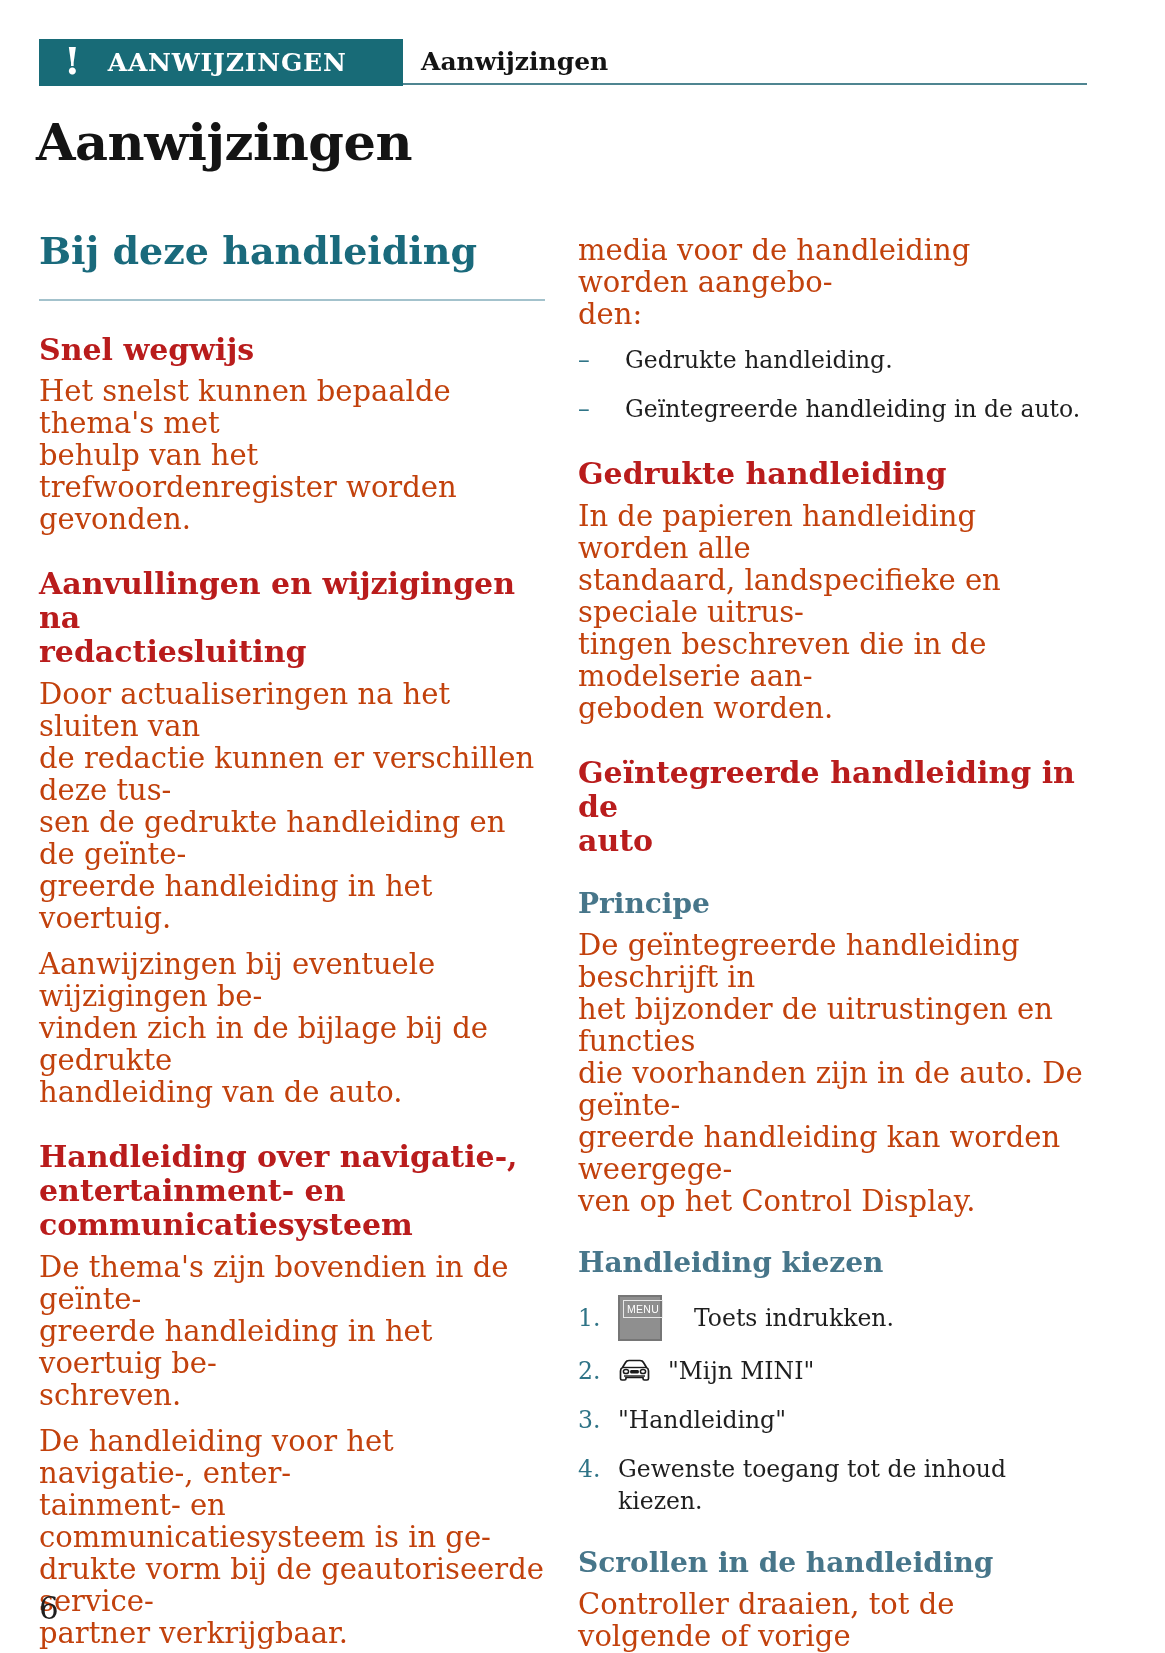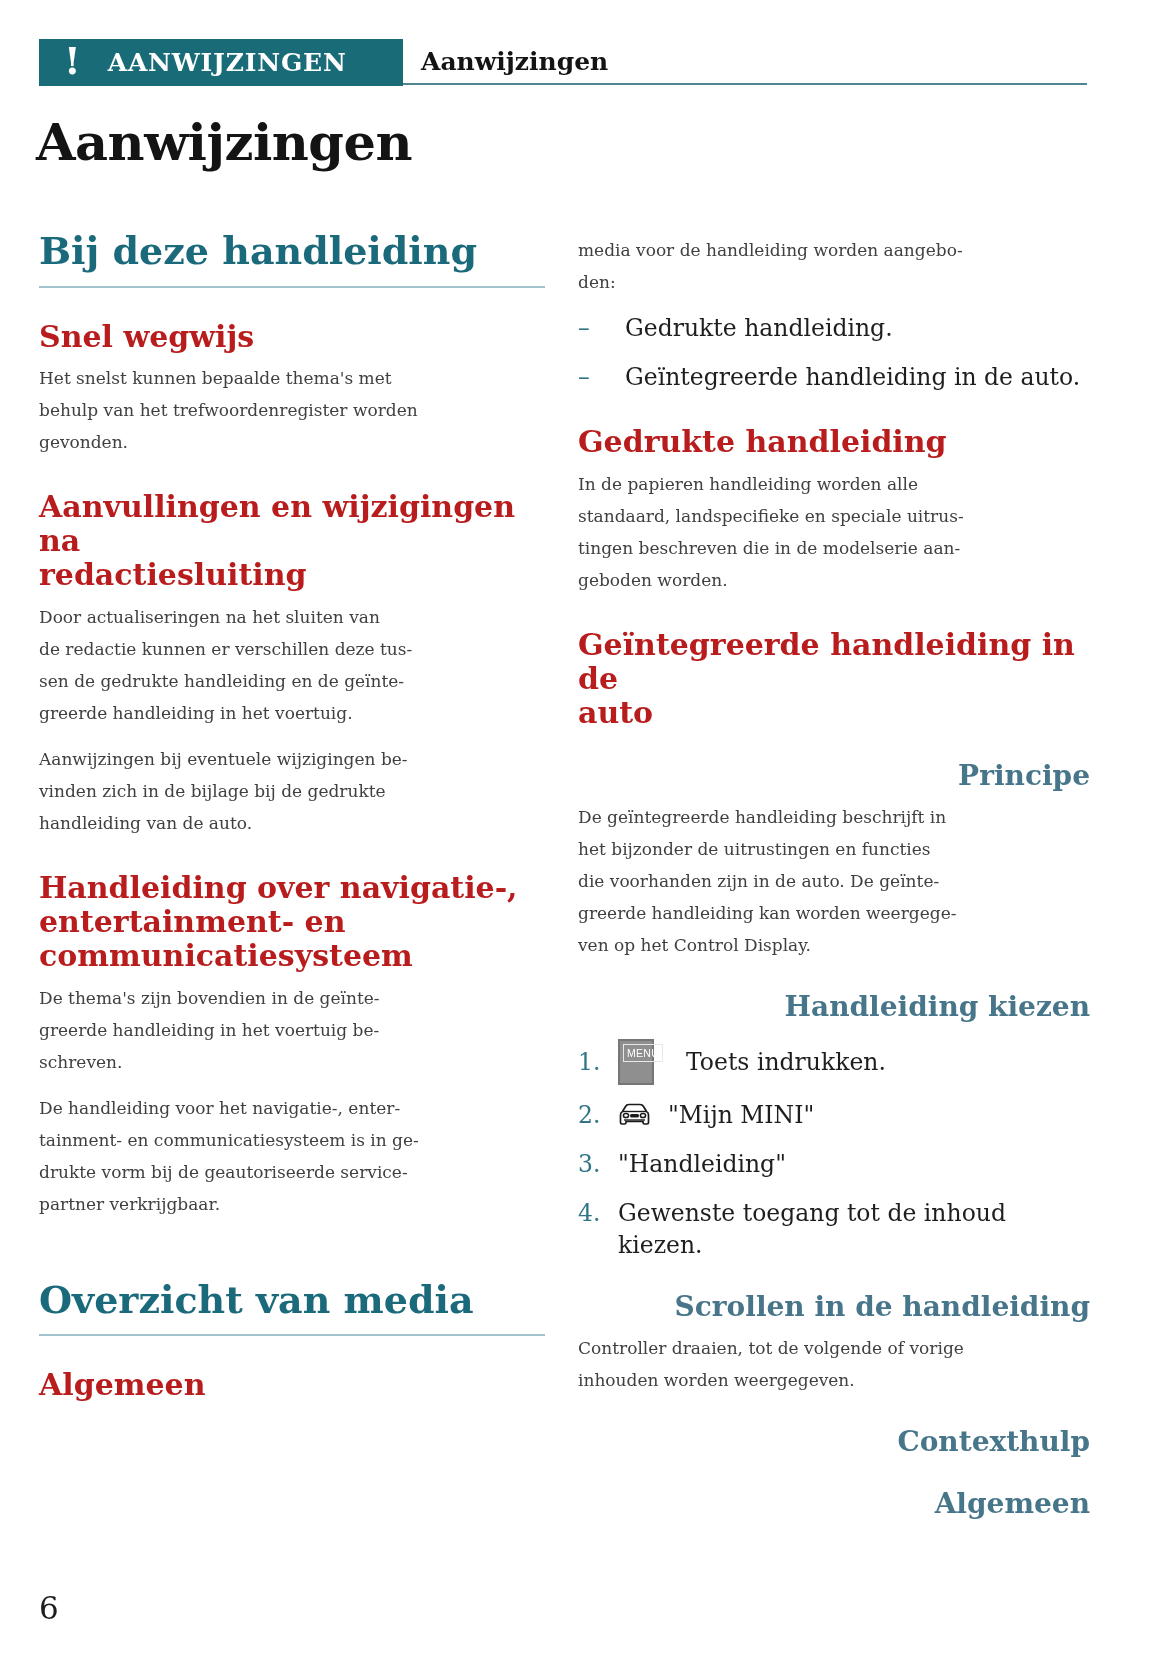--- a/index.html
+++ b/index.html
@@ -43,55 +43,55 @@
   .columns{
     position:absolute;left:39px;top:230px;width:1051px;
     display:flex;
   }
   .col-left{width:506px;flex:none;}
   .col-gap{width:33px;flex:none;}
   .col-right{width:512px;flex:none;}
 
   .h2{
     font-size:38px;line-height:1.12;font-weight:bold;color:#1a6a7c;
-    margin:0;padding-bottom:13px;border-bottom:2px solid #a3c2cc;
+    margin:0;padding-bottom:26px;border-bottom:2px solid #a3c2cc;
     margin-bottom:10px;
   }
   .h2.later{margin-top:59px;}
   .h3{
     font-size:30px;line-height:1.13;font-weight:bold;color:#b91c1c;
     margin:32px 0 9px 0;white-space:pre-line;
   }
   .h4{
     font-size:28px;line-height:1.13;font-weight:bold;color:#47768a;
-    margin:30px 0 10px 0;white-space:pre-line;text-align:right;
+    margin:30px 0 10px 0;white-space:pre-line;
   }
   .para{
-    font-size:17px;line-height:32px;margin:0 0 14px 0;
-    white-space:pre-line;color:#404040;
+    font-size:29px;line-height:32px;margin:0 0 14px 0;
+    white-space:pre-line;color:#c2410c;
   }
   .para.first{margin-top:4px;}
   
   .dash-list{margin:4px 0 0 0;}
   .dash-item{
     display:flex;font-size:23.5px;line-height:32px;margin-bottom:17px;
   }
   .dash-marker{width:47px;flex:none;color:#2f7487;}
   
   .step-list{margin-top:16px;}
   .step{
     display:flex;align-items:flex-start;
     font-size:23.5px;line-height:32px;margin-bottom:17px;
   }
   .step.with-key{align-items:center;margin-bottom:14px;}
   .step.with-car{align-items:center;}
   .step-num{width:40px;flex:none;color:#2f7487;}
   .step-text{flex:1;}
   .menu-key{
-    flex:none;width:36px;height:46px;background:#8f8f8f;
+    flex:none;width:44px;height:46px;background:#8f8f8f;
     border:2px solid #767676;position:relative;margin-right:32px;
     box-sizing:border-box;
   }
   .menu-key-label{
     position:absolute;left:3px;top:3px;
     border:1px solid #e8e8e8;color:#ffffff;
     font-family:"Liberation Sans", sans-serif;
     font-size:10.5px;line-height:1;padding:3px 3px;letter-spacing:0.3px;
   }
   .car-glyph{flex:none;margin-right:17px;display:inline-flex;}

